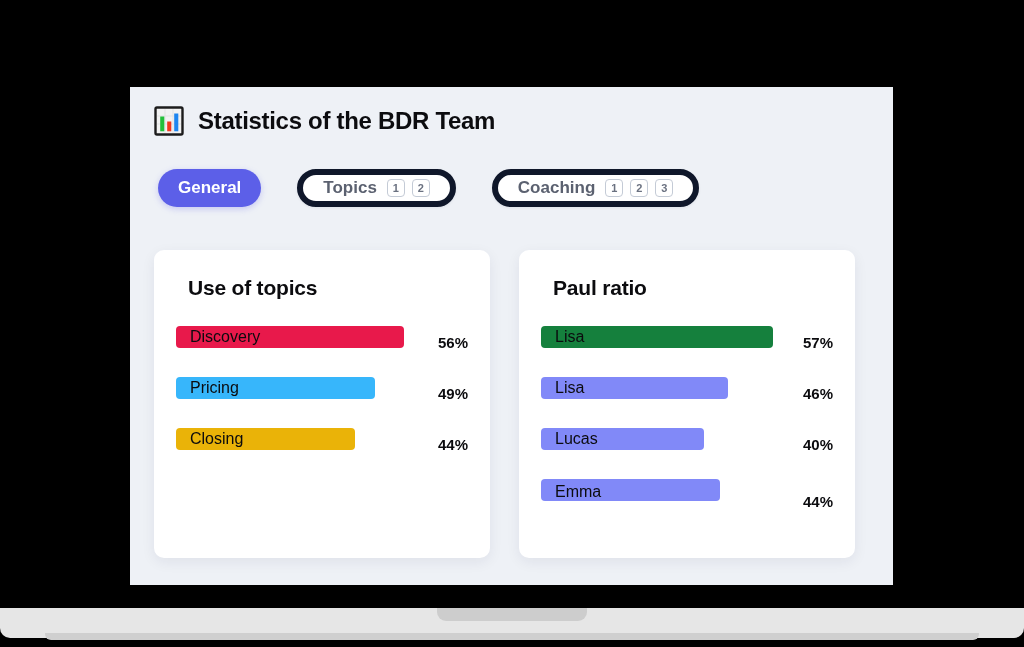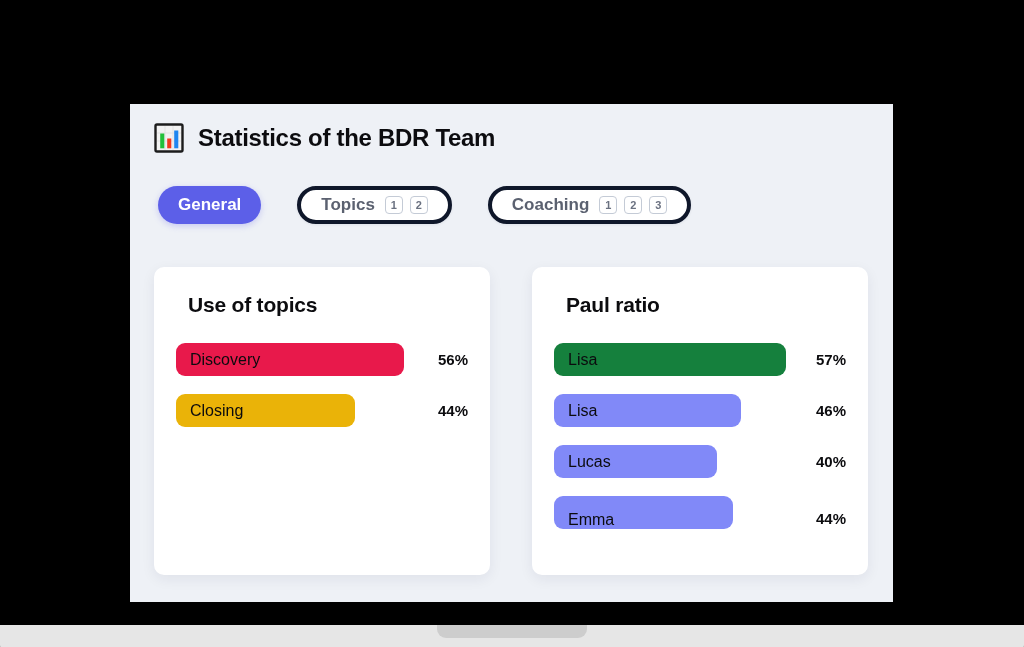--- a/index.html
+++ b/index.html
@@ -12,21 +12,20 @@
     height: 647px;
     overflow: hidden;
     font-family: "Liberation Sans", sans-serif;
     position: relative;
   }
 
   
   #laptop-mockup {
     position: absolute;
     inset: 0;
-    margin-top: 17px;
   }
 
   #laptop-screen {
     position: absolute;
     left: 130px;
     top: 87px;
     width: 763px;
     height: 498px;
     background: #eef1f6;
     overflow: hidden;
@@ -116,21 +115,21 @@
 
   .tab.active {
     background: #5c5fe8;
     color: #ffffff;
     box-shadow: 0 2px 6px rgba(92,95,232,0.28);
   }
 
   .tab.inactive {
     background: #ffffff;
     color: #5b6170;
-    border: 4px solid #0f172a;
+    border: 6px solid #0f172a;
     box-shadow: 0 1px 3px rgba(20,30,60,0.07);
   }
 
   .tab-badges {
     display: flex;
     align-items: center;
     gap: 7px;
   }
 
   .tab-badge {
@@ -147,21 +146,21 @@
     box-sizing: border-box;
     background: #ffffff;
   }
 
   
   #cards-row {
     position: absolute;
     left: 24px;
     top: 163px;
     display: flex;
-    gap: 42px;
+    gap: 29px;
   }
 
   .stat-card {
     width: 336px;
     height: 308px;
     background: #ffffff;
     border-radius: 10px;
     box-shadow: 0 4px 14px rgba(25,35,70,0.07);
     box-sizing: border-box;
     padding: 26px 22px 0 22px;
@@ -188,22 +187,22 @@
     height: 33px;
   }
 
   .bar-track {
     flex: 1 1 auto;
     height: 33px;
     position: relative;
   }
 
   .bar-fill {
-    height: 33px;
-    border-radius: 9px;
+    height: 22px;
+    border-radius: 4px;
     display: flex;
     align-items: center;
     box-sizing: border-box;
     padding-left: 14px;
   }
 
   .bar-label {
     font-size: 16px;
     font-weight: 500;
     color: #0b0b0e;
@@ -279,20 +278,28 @@
               <div class="bar-row">
                 <div class="bar-track">
                   <div class="bar-fill" style="width: 93.3333%; background: rgb(232, 25, 75);">
                     <span class="bar-label">Discovery</span>
                   </div>
                 </div>
                 <span class="bar-value">56%</span>
               </div>
               <div class="bar-row">
                 <div class="bar-track">
+                  <div class="bar-fill" style="width: 81.6667%; background: rgb(55, 182, 251);">
+                    <span class="bar-label">Pricing</span>
+                  </div>
+                </div>
+                <span class="bar-value">49%</span>
+              </div>
+              <div class="bar-row">
+                <div class="bar-track">
                   <div class="bar-fill" style="width: 73.3333%; background: #eab308;">
                     <span class="bar-label">Closing</span>
                   </div>
                 </div>
                 <span class="bar-value">44%</span>
               </div>
             </div>
         </div>
 
         <div class="stat-card">

